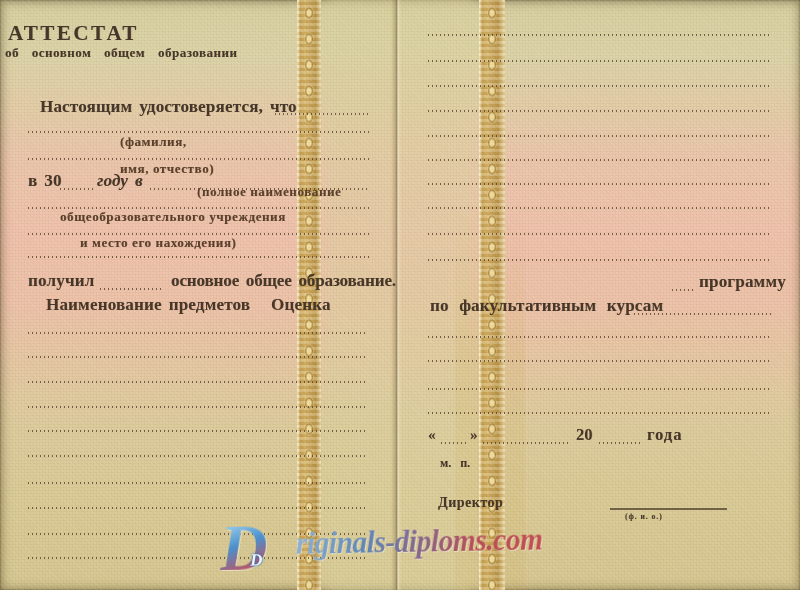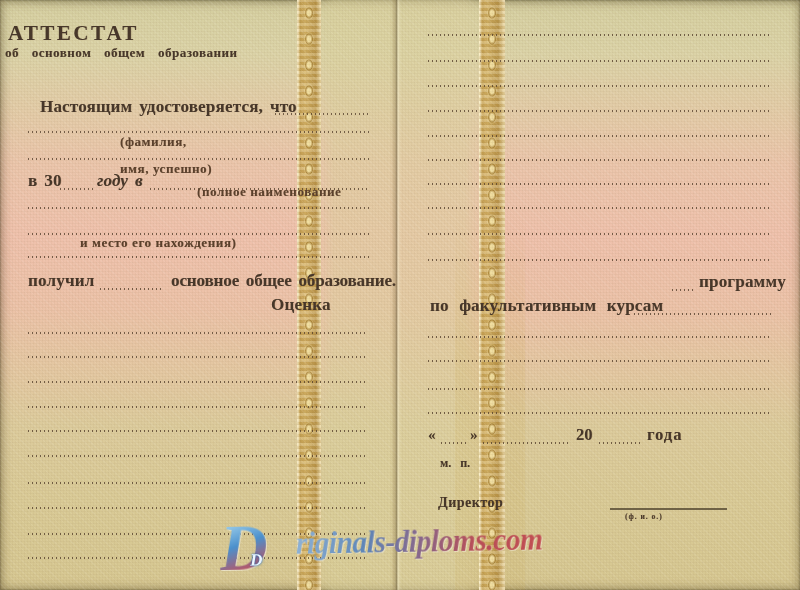--- a/index.html
+++ b/index.html
@@ -72,31 +72,33 @@
   <div class="stripe" id="stripe-left"></div>
   <div class="stripe" id="stripe-right"></div>
   <div class="layer" id="texture"></div>
   <div class="layer" id="fold"></div>
 
   <div class="t center" id="title">АТТЕСТАТ</div>
   <div class="t center" id="subtitle">об основном общем образовании</div>
 
   <div class="t body" style="left:40px;top:97px;">Настоящим удостоверяется, что</div>
   <div class="t small center" style="left:120px;top:134px;width:135px;">(фамилия,</div>
-  <div class="t small center" style="left:120px;top:161px;width:148px;">имя, успешно)</div>
+  <div class="t small center" style="left:120px;top:161px;width:148px;">имя, отчество)</div>
 
   <div class="t body" style="left:28px;top:171px;">в 30</div>
   <div class="t body" style="left:97px;top:171px;font-style:italic;">году в</div>
 
   <div class="t small" style="left:197px;top:184px;">(полное наименование</div>
+  <div class="t small center" style="left:60px;top:209px;width:268px;">общеобразовательного учреждения</div>
   <div class="t small center" style="left:80px;top:235px;width:228px;">и место его нахождения)</div>
 
   <div class="t body" style="left:28px;top:271px;">получил</div>
   <div class="t body" style="left:171px;top:271px;letter-spacing:-.1px;">основное общее образование.</div>
 
+  <div class="t body" style="left:46px;top:295px;">Наименование предметов</div>
   <div class="t body" style="left:271px;top:295px;">Оценка</div>
 
   <div class="t body" style="left:699px;top:272px;">программу</div>
   <div class="t body" style="left:430px;top:296px;word-spacing:6px;">по факультативным курсам</div>
 
   <div class="t" style="left:428px;top:427px;font-size:15px;">«</div>
   <div class="t" style="left:470px;top:427px;font-size:15px;">»</div>
   <div class="t" style="left:576px;top:425px;font-size:16.5px;">20</div>
   <div class="t" style="left:647px;top:425px;font-size:16.5px;letter-spacing:1px;">года</div>
 

